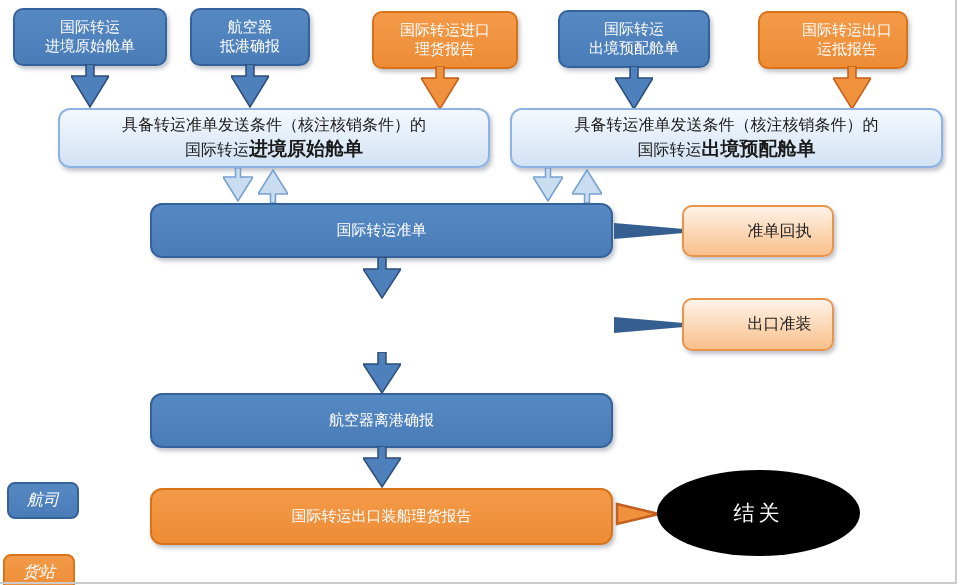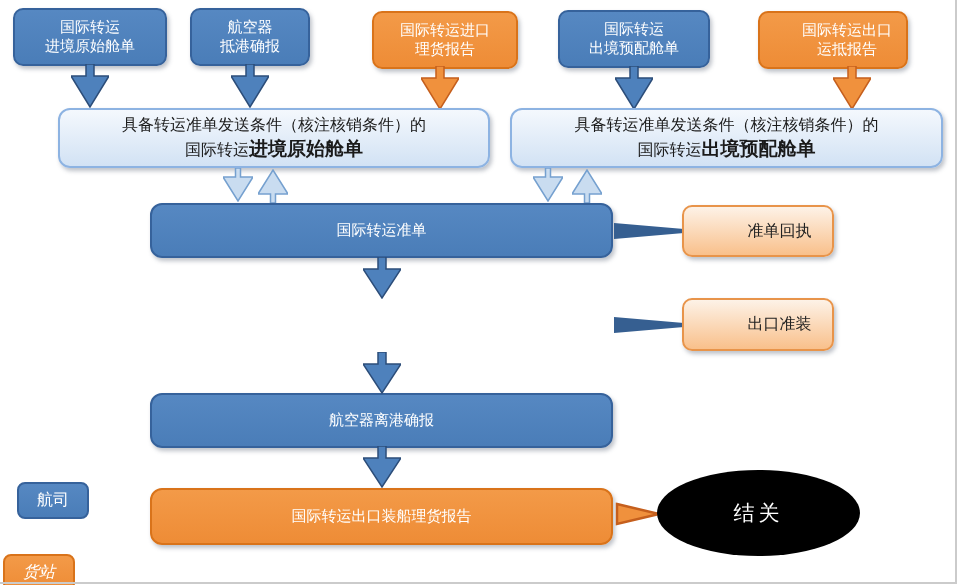--- a/index.html
+++ b/index.html
@@ -134,21 +134,21 @@
   </div>
 
   <svg class="arrow" style="left:615px;top:502px;" width="46" height="24" viewBox="0 0 46 24">
     <polygon points="2,2 44,12 2,22" fill="#f0913d" stroke="#c55f1d" stroke-width="2.5"></polygon>
   </svg>
 
   <div class="ellipse" style="left:657px;top:470px;width:203px;height:86px;">
     <span>结关</span>
   </div>
 
-  <div class="legendbox blue" style="left:17px;top:482px;">
+  <div class="legendbox blue" style="left:7px;top:482px;font-style:italic;">
     <span>航司</span>
   </div>
   <div class="legendbox orange" style="left:3px;top:554px;font-style:italic;">
     <span>货站</span>
   </div>
 
   <div class="pageline" style="left:955px;top:0;width:2px;height:583px;"></div>
   <div class="pageline" style="left:0;top:582px;width:957px;height:2px;"></div>
 
 </div>

